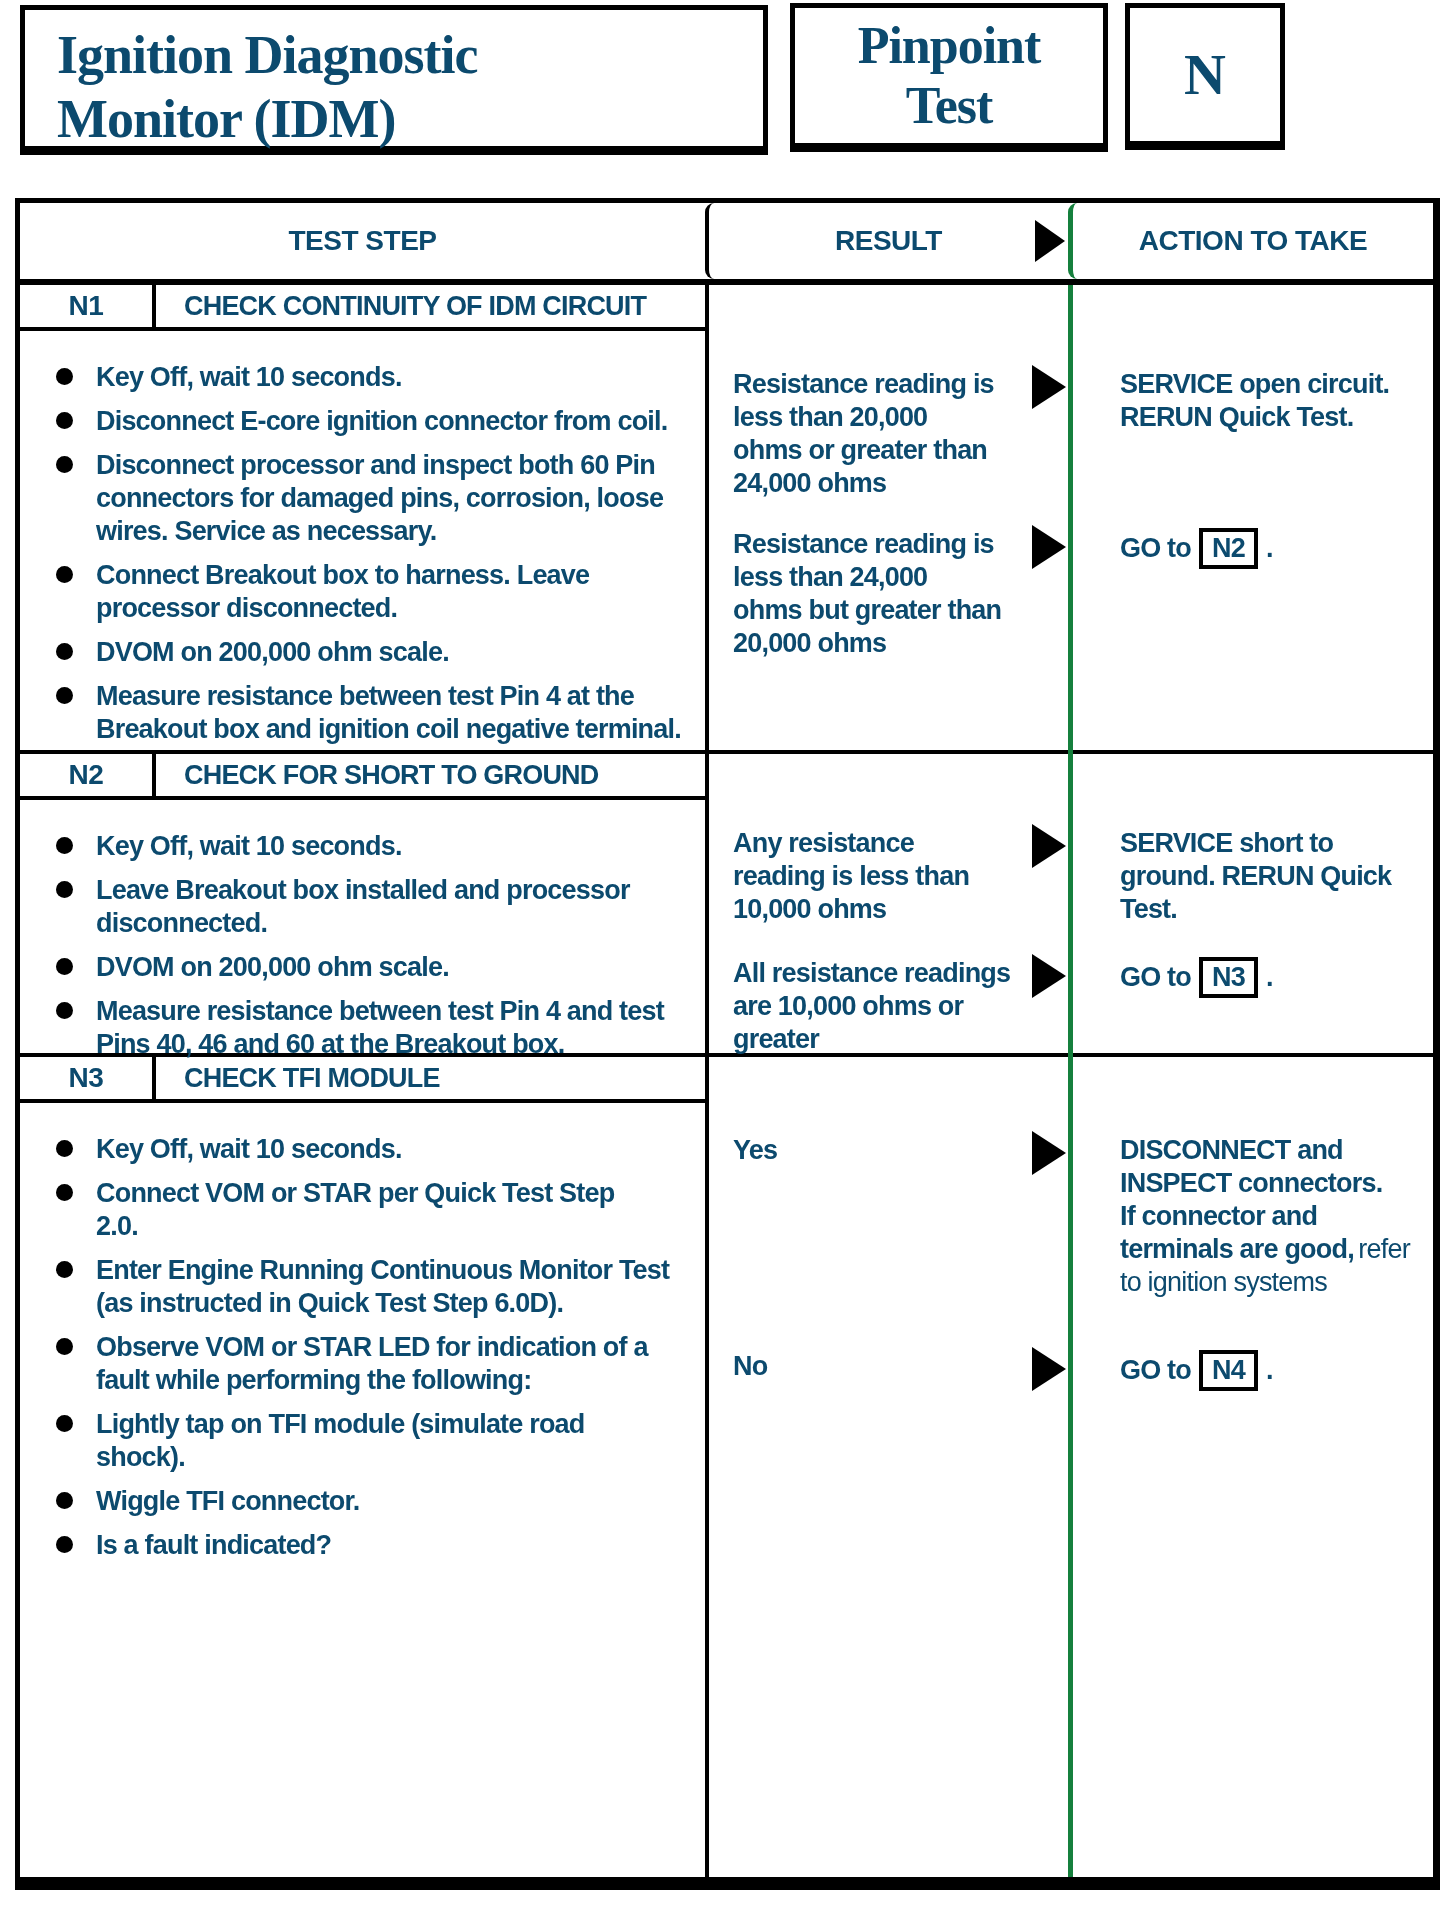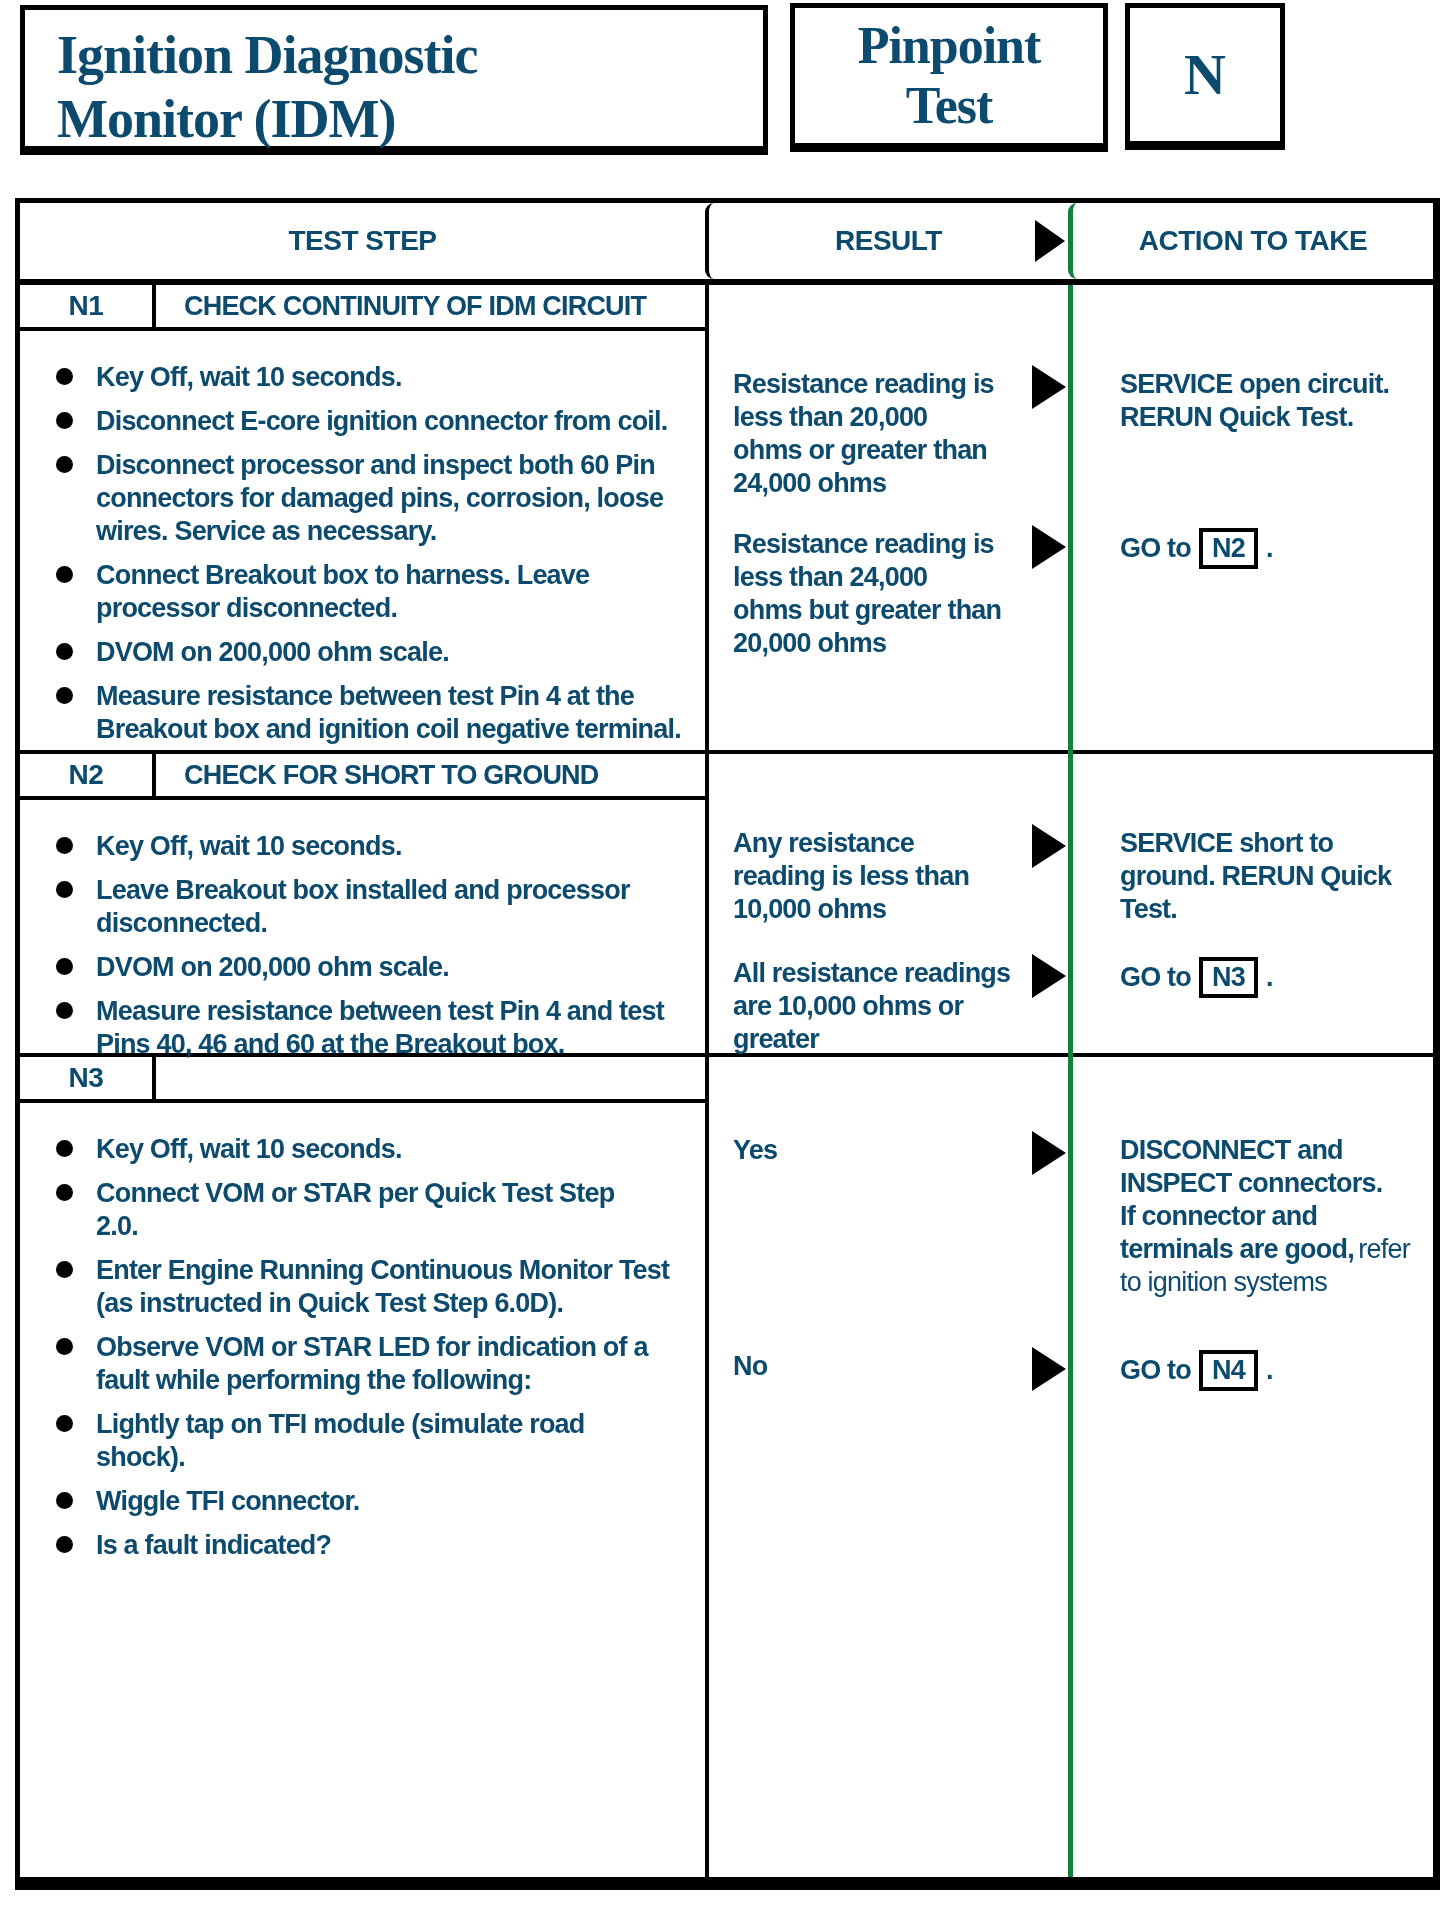--- a/index.html
+++ b/index.html
@@ -229,20 +229,21 @@
         <div class="ablock r2">
           <span class="atext inline">GO to</span><span class="nref">N3</span><span class="atext inline">.</span>
         </div>
       </div>
     </div>
 
     <div class="trow sect sect-border sect-n3">
       <div class="col">
         <div class="sect-head">
           <span class="sect-id">N3</span>
+          <span class="sect-title">CHECK TFI MODULE</span>
         </div>
         <ul class="bullets">
           <li>
               <span class="dot"></span>
               <span class="btext">Key Off, wait 10 seconds.</span>
             </li>
           <li>
               <span class="dot"></span>
               <span class="btext">Connect VOM or STAR per Quick Test Step
 2.0.</span>

